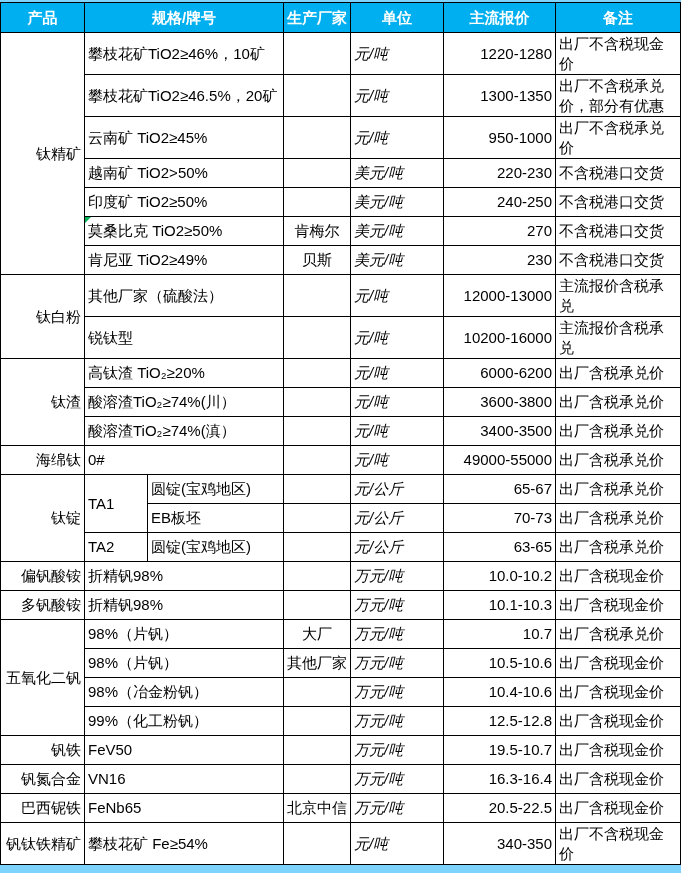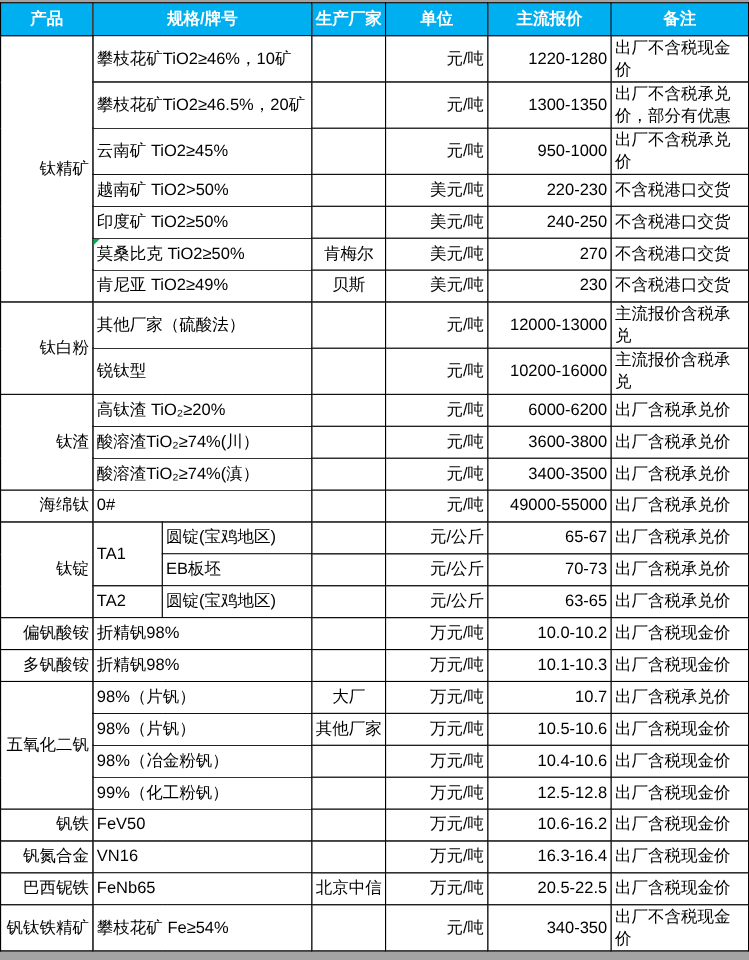--- a/index.html
+++ b/index.html
@@ -4,21 +4,21 @@
 <style>
   html, body {
     margin: 0;
     padding: 0;
     background: #ffffff;
     font-family: "Liberation Sans", "DejaVu Sans", sans-serif;
   }
   .page {
     width: 681px;
     height: 873px;
-    background: #a3a3a3;
+    background: #7dd3fc;
     box-sizing: border-box;
     padding-top: 2px;
   }
   table.price-table {
     border-collapse: collapse;
     table-layout: fixed;
     width: 680px;
   }
   .price-table th, .price-table td {
     border: 1px solid #000000;
@@ -40,21 +40,21 @@
   .price-table td {
     color: #000000;
     height: 29px;
     padding: 1px 3px;
     background: #ffffff;
   }
   .c-product { text-align: right; padding: 1px 1px; }
   .c-brand   { text-align: left; margin-top: 14px; }
   .c-spec    { text-align: left; position: relative; margin-top: 13px; }
   .c-producer{ text-align: center; padding: 1px 1px; }
-  .c-unit    { text-align: right; }
+  .c-unit    { text-align: left; font-style: italic; }
   .c-price   { text-align: right; }
   .c-note    { text-align: left; padding: 1px 2px; }
   .flag {
     position: absolute;
     top: 0;
     left: 0;
     width: 0;
     height: 0;
     border-top: 6px solid #00B050;
     border-right: 6px solid transparent;
@@ -247,21 +247,21 @@
           <td class="c-producer"></td>
           <td class="c-unit">万元/吨</td>
           <td class="c-price">12.5-12.8</td>
           <td class="c-note">出厂含税现金价</td>
         </tr>
         <tr>
           <td class="c-product" rowspan="1">钒铁</td>
           <td class="c-spec" colspan="2">FeV50</td>
           <td class="c-producer"></td>
           <td class="c-unit">万元/吨</td>
-          <td class="c-price">10.6-16.2</td>
+          <td class="c-price">19.5-10.7</td>
           <td class="c-note">出厂含税现金价</td>
         </tr>
         <tr>
           <td class="c-product" rowspan="1">钒氮合金</td>
           <td class="c-spec" colspan="2">VN16</td>
           <td class="c-producer"></td>
           <td class="c-unit">万元/吨</td>
           <td class="c-price">16.3-16.4</td>
           <td class="c-note">出厂含税现金价</td>
         </tr>

